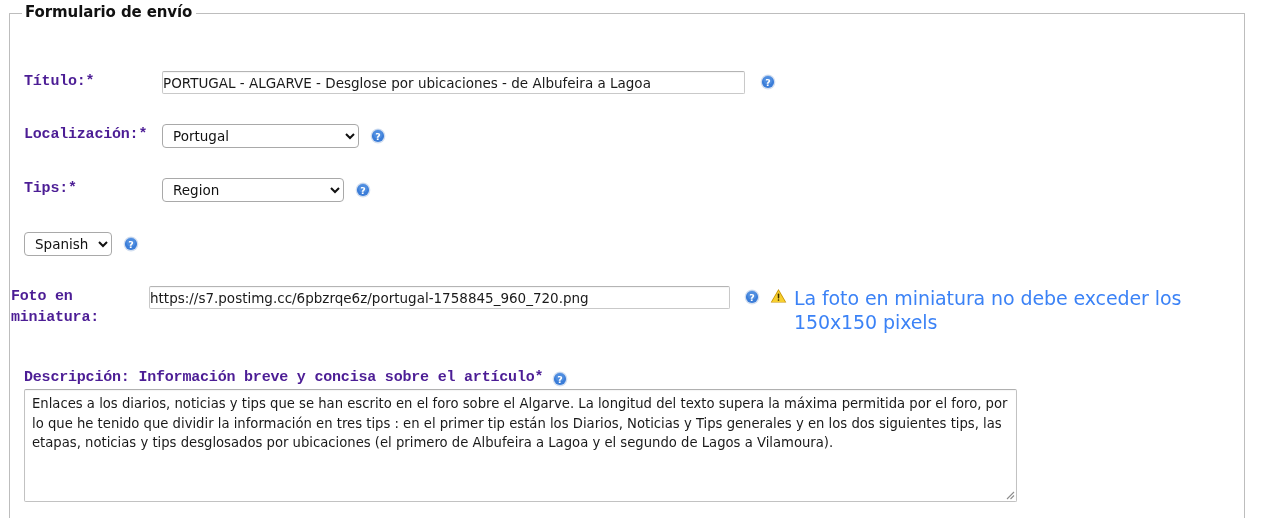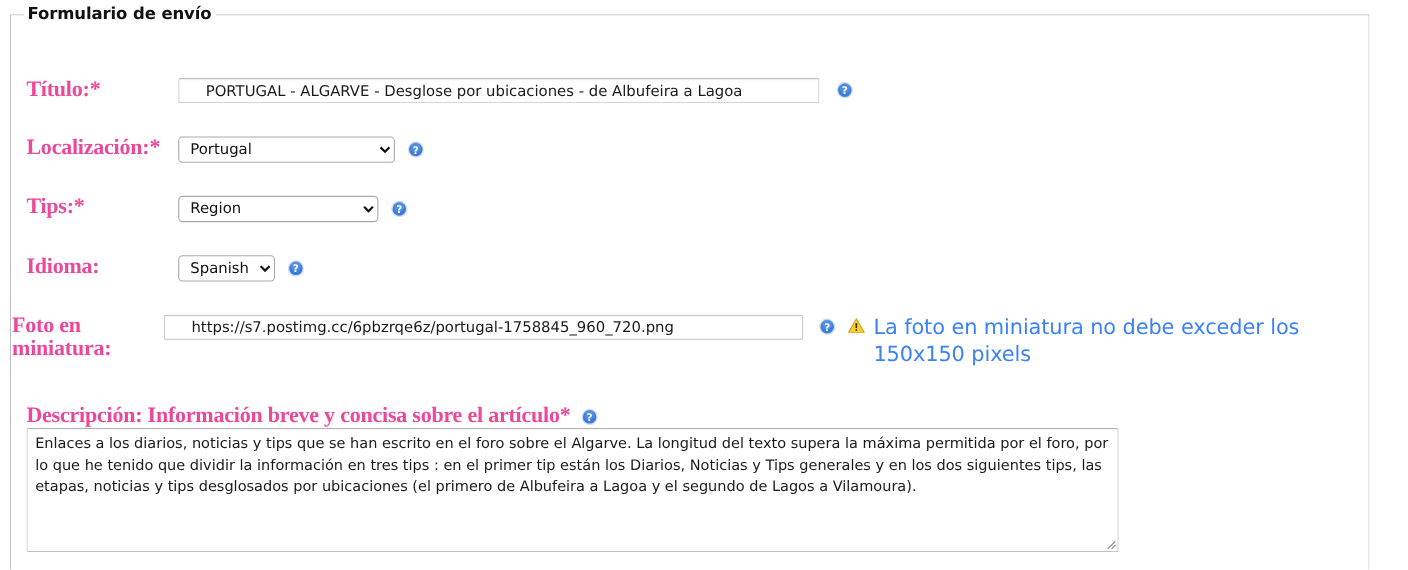--- a/index.html
+++ b/index.html
@@ -53,44 +53,44 @@
     white-space: nowrap;
   }
 
   
   .row {
     position: absolute;
     display: flex;
     align-items: flex-start;
   }
   .field-label {
-    font-family: Liberation Serif, serif;
+    font-family: Liberation Mono, monospace;
     font-weight: bold;
-    font-size: 20px;
+    font-size: 15px;
     line-height: 21px;
-    color: #ec4899;
+    color: #4c1d95;
     letter-spacing: -0.2px;
     white-space: nowrap;
   }
   .field-label.wrap {
     white-space: normal;
     width: 130px;
   }
 
   
   input.text-field {
     font-family: "DejaVu Sans", sans-serif;
     font-size: 13.5px;
     color: #1a1a1a;
     background: #ffffff;
     border: 1px solid #c9c9c9;
     border-top-color: #b4b4b4;
     border-radius: 2px;
     box-shadow: inset 0 1px 1px rgba(0,0,0,0.04);
-    padding: 3px 24px;
+    padding: 3px 0;
     box-sizing: border-box;
     height: 23px;
     outline: none;
   }
 
   select.select-field {
     font-family: "DejaVu Sans", sans-serif;
     font-size: 13.5px;
     color: #111111;
     background: #ffffff;
@@ -199,21 +199,20 @@
       <svg width="16" height="16" viewBox="0 0 16 16" xmlns="http://www.w3.org/2000/svg">
         <circle cx="8" cy="8" r="7.4" fill="#d3dff0"></circle>
         <circle cx="8" cy="8" r="6.1" fill="#3b7dd8"></circle>
         <circle cx="8" cy="6" r="4.6" fill="#5e9ae8" opacity="0.55"></circle>
         <text x="8" y="11.6" font-family="DejaVu Sans, sans-serif" font-size="9.5" font-weight="bold" fill="#ffffff" text-anchor="middle">?</text>
       </svg>
     </span>
   </div>
 
   <div class="row" style="left:24px; top:232px;">
-    <div class="field-label" style="width:138px;">Idioma:</div>
     <select class="select-field" style="width:88px;">
       <option selected="">Spanish</option>
     </select>
     <span class="help-icon" style="margin-left:11px; margin-top:4px;">
       <svg width="16" height="16" viewBox="0 0 16 16" xmlns="http://www.w3.org/2000/svg">
         <circle cx="8" cy="8" r="7.4" fill="#d3dff0"></circle>
         <circle cx="8" cy="8" r="6.1" fill="#3b7dd8"></circle>
         <circle cx="8" cy="6" r="4.6" fill="#5e9ae8" opacity="0.55"></circle>
         <text x="8" y="11.6" font-family="DejaVu Sans, sans-serif" font-size="9.5" font-weight="bold" fill="#ffffff" text-anchor="middle">?</text>
       </svg>

